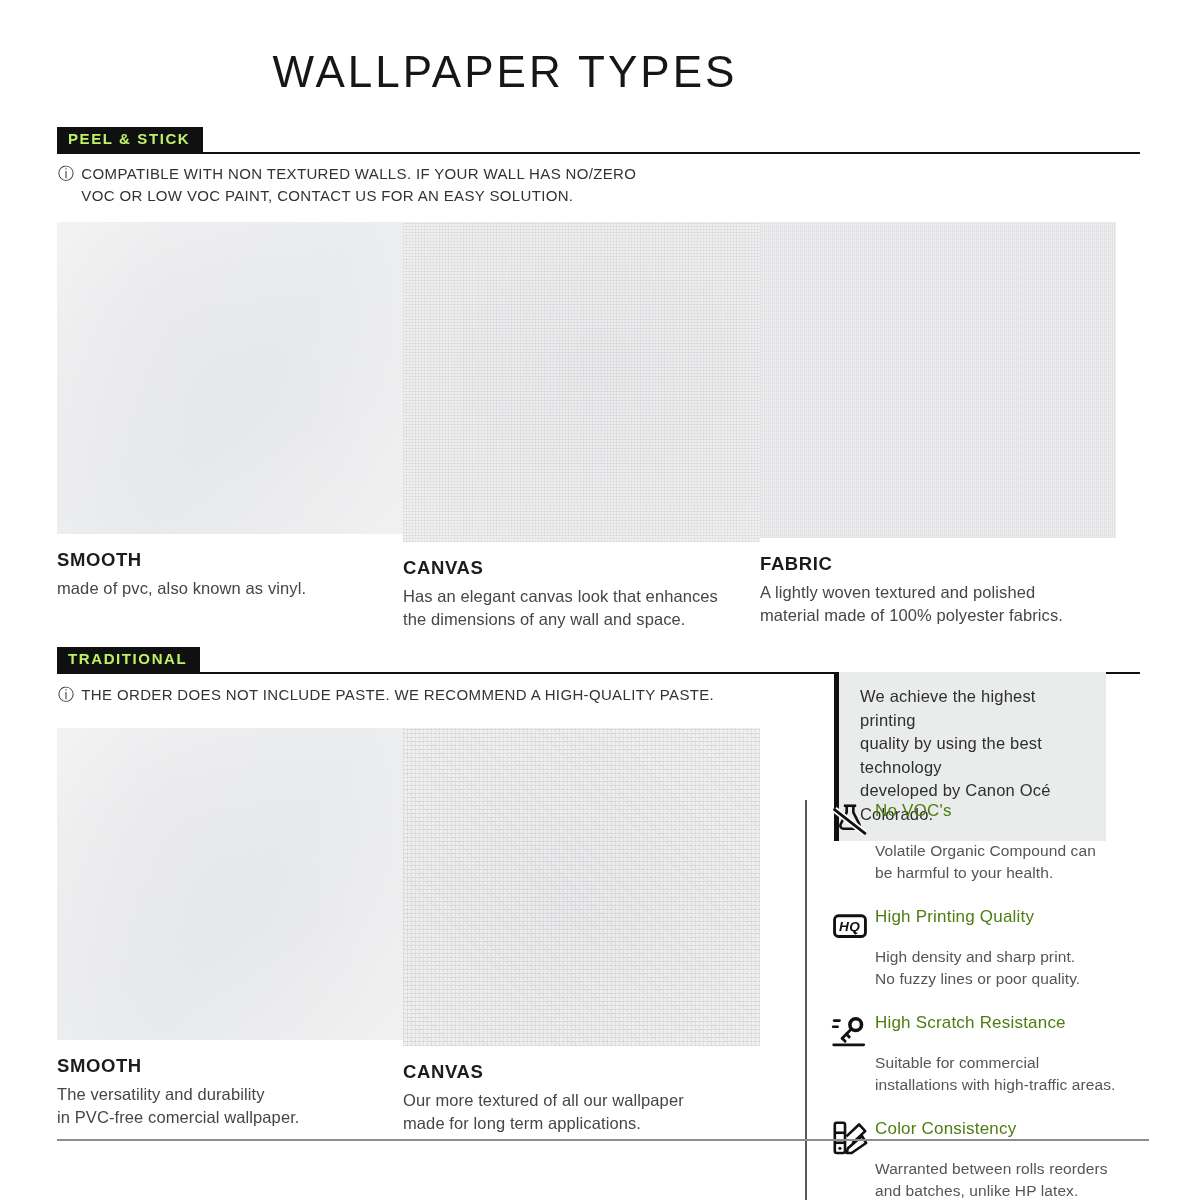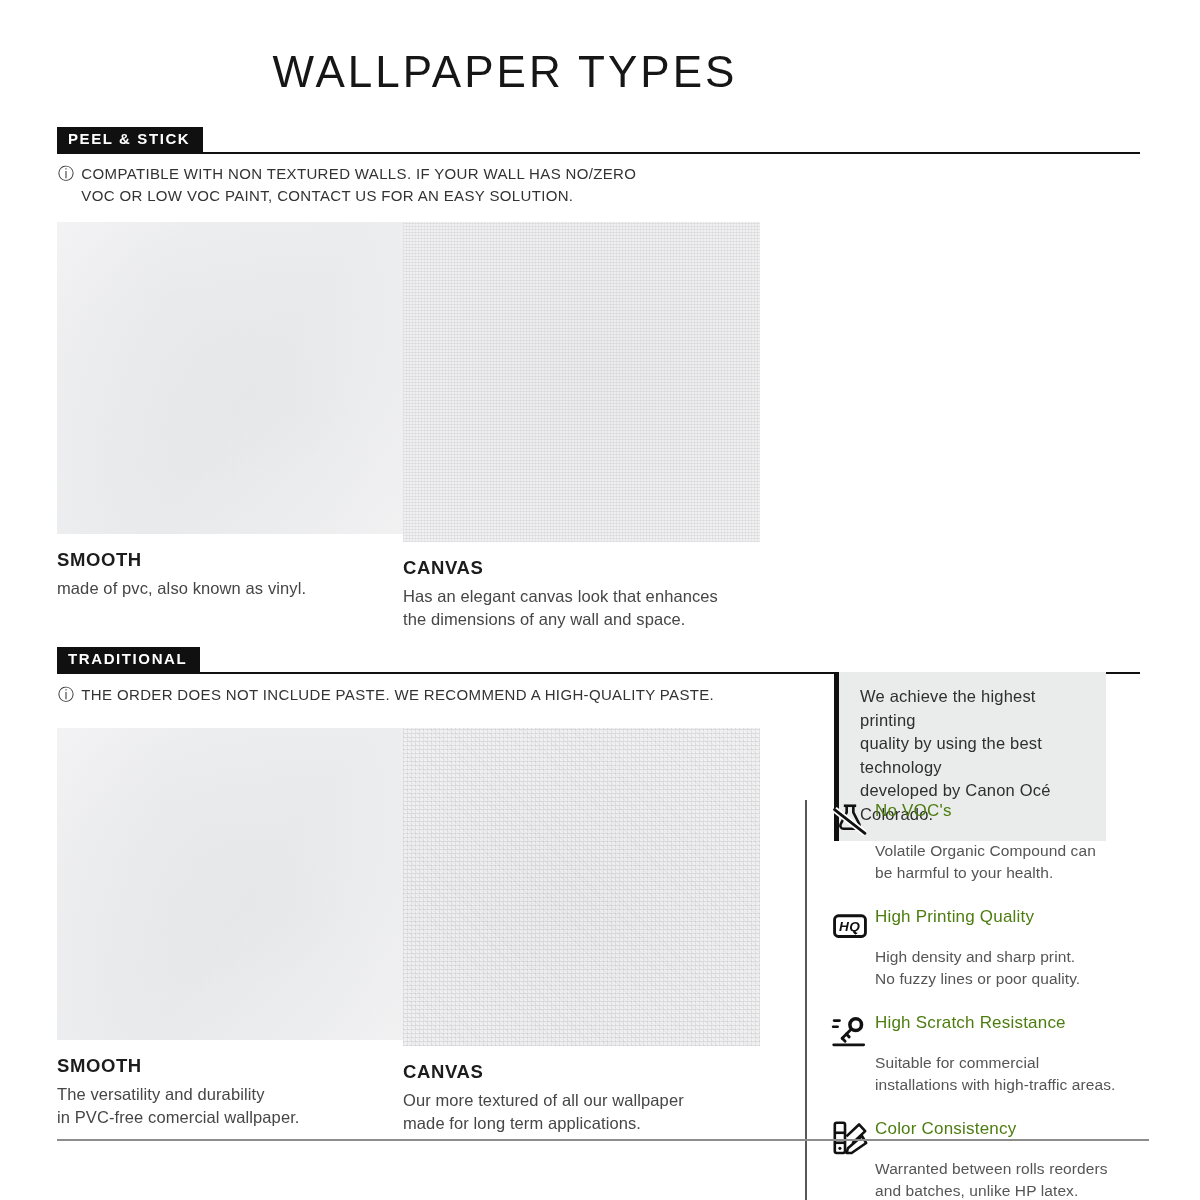--- a/index.html
+++ b/index.html
@@ -7,21 +7,21 @@
   .page{position:relative;width:1200px;height:1200px;background:#fff;overflow:hidden;border-radius:14px;}
 
   
   .title{position:absolute;top:50px;left:0;width:1010px;text-align:center;
          font-size:44px;font-weight:500;letter-spacing:3px;color:#161616;line-height:1.0;}
 
   
   .sec-head{position:absolute;left:57px;width:1083px;border-bottom:2px solid #101010;line-height:0;}
   .sec-head.s1{top:127px;}
   .sec-head.s2{top:647px;}
-  .sec-tag{display:inline-block;background:#101010;color:#ffffff;font-size:15px;font-weight:700;
+  .sec-tag{display:inline-block;background:#101010;color:#bef264;font-size:15px;font-weight:700;
            letter-spacing:1.6px;padding:5px 13px 6px 11px;line-height:14px;}
 
   
   .note{position:absolute;left:58px;display:flex;gap:7px;font-size:15px;letter-spacing:.35px;
         color:#333333;line-height:22px;}
   .note.n1{top:163px;}
   .note.n2{top:684px;}
   .info-glyph{font-size:16px;line-height:22px;color:#333;}
 
   
@@ -100,20 +100,28 @@
       </div>
     </div>
     <div class="col w2">
       <div class="tex tex-canvas-fine"></div>
       <div class="swatch-label">CANVAS</div>
       <div class="swatch-desc">
         <div>Has an elegant canvas look that enhances</div>
         <div>the dimensions of any wall and space.</div>
       </div>
     </div>
+    <div class="col w3">
+      <div class="tex tex-fabric"></div>
+      <div class="swatch-label">FABRIC</div>
+      <div class="swatch-desc">
+        <div>A lightly woven textured and polished</div>
+        <div>material made of 100% polyester fabrics.</div>
+      </div>
+    </div>
   </div>
 
   <div class="sec-head s2">
     <span class="sec-tag">TRADITIONAL</span>
   </div>
   <div class="note n2">
     <span class="info-glyph">ⓘ</span>
     <div>
       <div>THE ORDER DOES NOT INCLUDE PASTE. WE RECOMMEND A HIGH-QUALITY PASTE.</div>
     </div>

